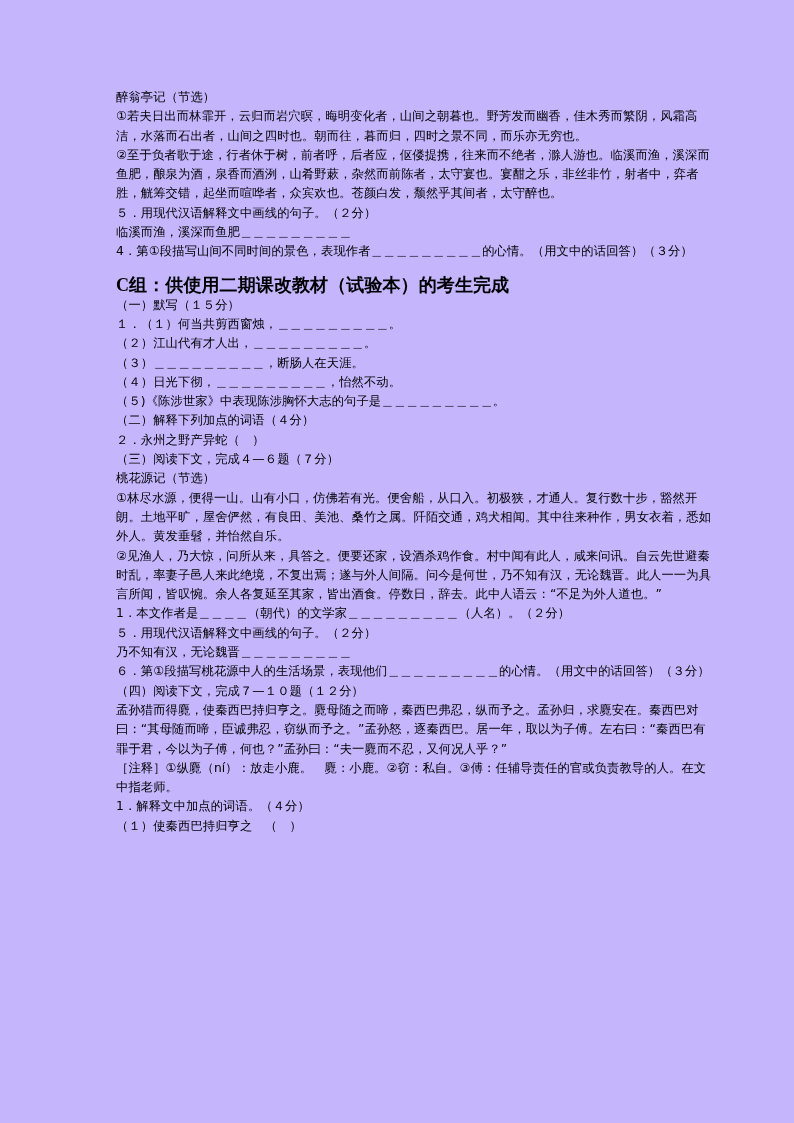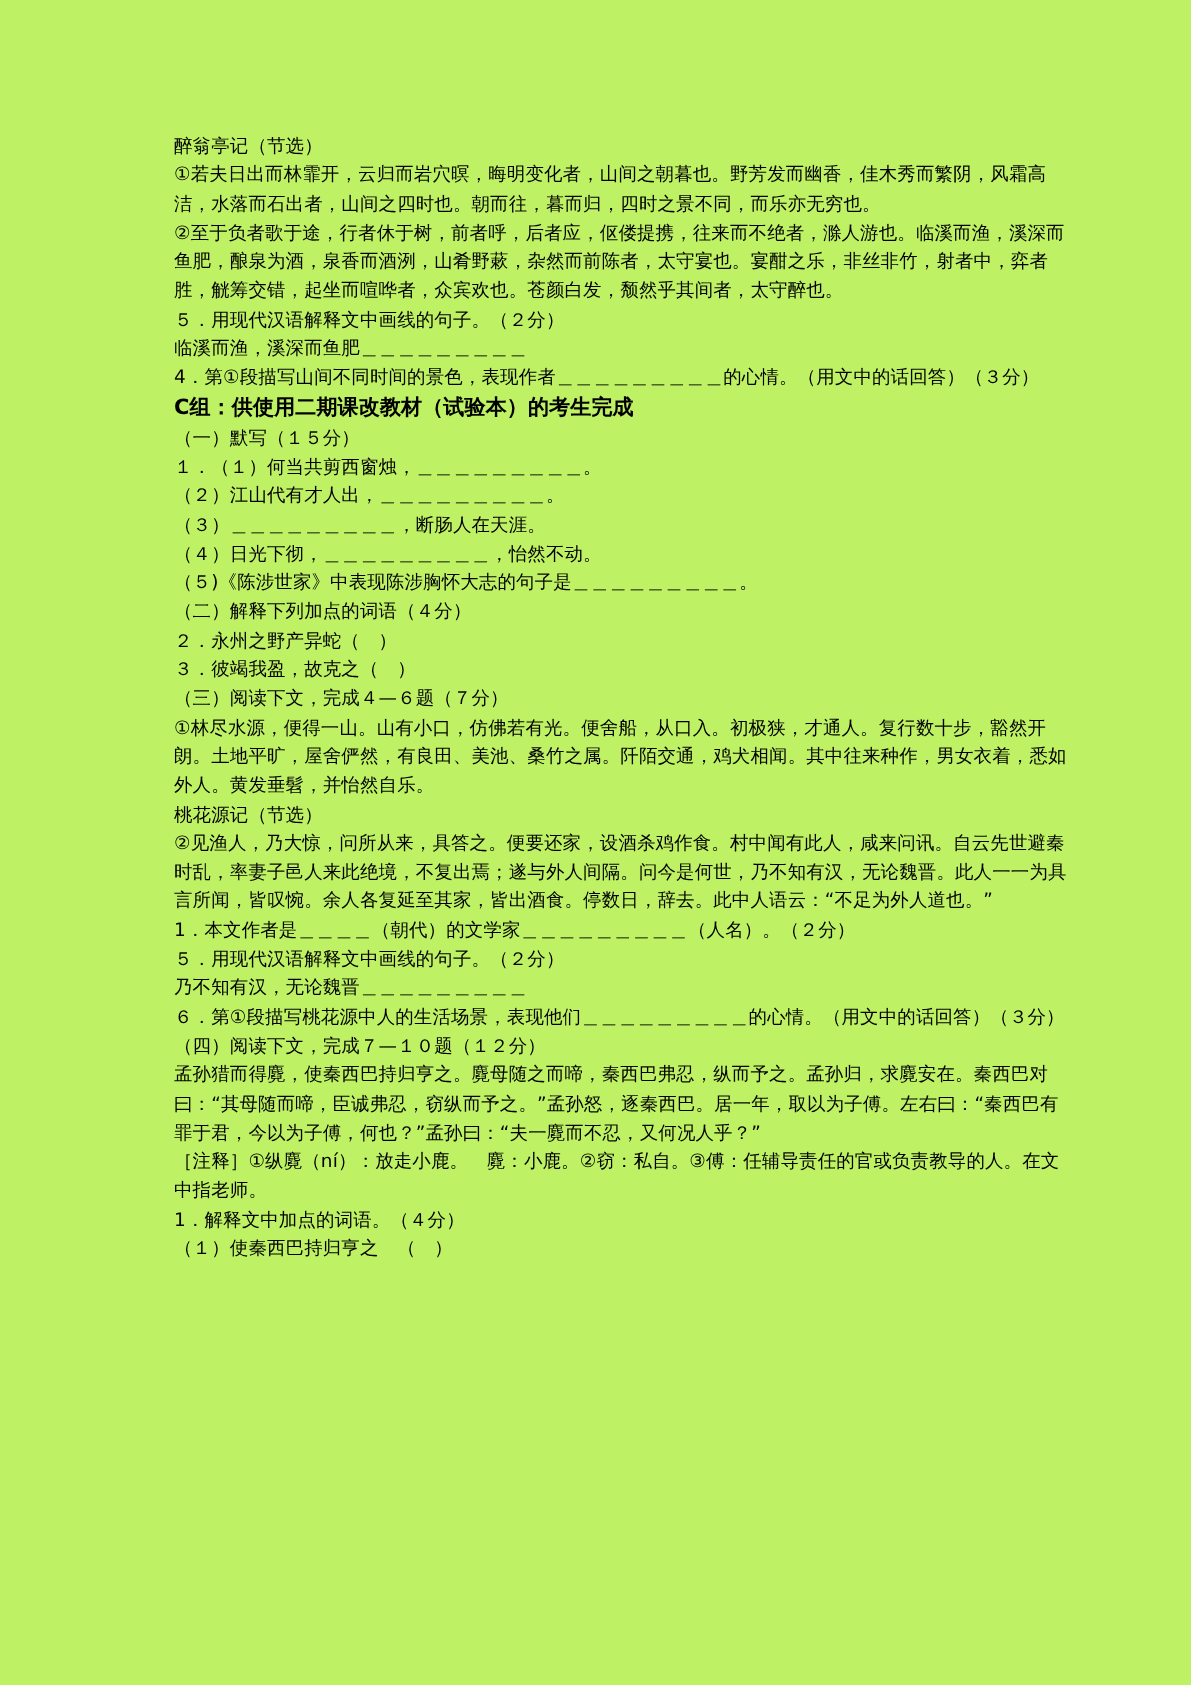--- a/index.html
+++ b/index.html
@@ -8,42 +8,43 @@
     background: #ffffff;
   }
   body {
     font-family: "DejaVu Sans", sans-serif;
     color: #000000;
   }
   .page {
     width: 794px;
     height: 1123px;
     position: relative;
-    background: #bef264;
+    background: #c4b5fd;
     box-sizing: border-box;
     overflow: hidden;
   }
   .content {
     position: absolute;
     left: 116px;
     top: 88px;
     width: 600px;
   }
   .line {
     font-size: 12.3px;
     line-height: 19.3px;
     letter-spacing: 0.1px;
     white-space: pre-wrap;
     word-break: break-all;
   }
   .sec-head {
     font-weight: bold;
-    font-size: 14px;
+    font-size: 18px;
     line-height: 21px;
-    margin-top: 0;
+    margin-top: 13px;
+    font-family: Liberation Serif, serif;
   }
 </style>
 </head>
 <body>
 
 <div class="page">
   <div class="content" id="body-container">
       <div class="line">醉翁亭记（节选）</div>
       <div class="line">①若夫日出而林霏开，云归而岩穴暝，晦明变化者，山间之朝暮也。野芳发而幽香，佳木秀而繁阴，风霜高洁，水落而石出者，山间之四时也。朝而往，暮而归，四时之景不同，而乐亦无穷也。</div>
       <div class="line">②至于负者歌于途，行者休于树，前者呼，后者应，伛偻提携，往来而不绝者，滁人游也。临溪而渔，溪深而鱼肥，酿泉为酒，泉香而酒洌，山肴野蔌，杂然而前陈者，太守宴也。宴酣之乐，非丝非竹，射者中，弈者胜，觥筹交错，起坐而喧哗者，众宾欢也。苍颜白发，颓然乎其间者，太守醉也。</div>
@@ -52,24 +53,23 @@
       <div class="line">4．第①段描写山间不同时间的景色，表现作者＿＿＿＿＿＿＿＿＿的心情。（用文中的话回答）（３分）</div>
       <div class="line sec-head">C组：供使用二期课改教材（试验本）的考生完成</div>
       <div class="line">（一）默写（１５分）</div>
       <div class="line">１．（１）何当共剪西窗烛，＿＿＿＿＿＿＿＿＿。</div>
       <div class="line">（２）江山代有才人出，＿＿＿＿＿＿＿＿＿。</div>
       <div class="line">（３）＿＿＿＿＿＿＿＿＿，断肠人在天涯。</div>
       <div class="line">（４）日光下彻，＿＿＿＿＿＿＿＿＿，怡然不动。</div>
       <div class="line">（５)《陈涉世家》中表现陈涉胸怀大志的句子是＿＿＿＿＿＿＿＿＿。</div>
       <div class="line">（二）解释下列加点的词语（４分）</div>
       <div class="line">２．永州之野产异蛇（　）</div>
-      <div class="line">３．彼竭我盈，故克之（　）</div>
       <div class="line">（三）阅读下文，完成４—６题（７分）</div>
+      <div class="line">桃花源记（节选）</div>
       <div class="line">①林尽水源，便得一山。山有小口，仿佛若有光。便舍船，从口入。初极狭，才通人。复行数十步，豁然开朗。土地平旷，屋舍俨然，有良田、美池、桑竹之属。阡陌交通，鸡犬相闻。其中往来种作，男女衣着，悉如外人。黄发垂髫，并怡然自乐。</div>
-      <div class="line">桃花源记（节选）</div>
       <div class="line">②见渔人，乃大惊，问所从来，具答之。便要还家，设酒杀鸡作食。村中闻有此人，咸来问讯。自云先世避秦时乱，率妻子邑人来此绝境，不复出焉；遂与外人间隔。问今是何世，乃不知有汉，无论魏晋。此人一一为具言所闻，皆叹惋。余人各复延至其家，皆出酒食。停数日，辞去。此中人语云：“不足为外人道也。”</div>
       <div class="line">1．本文作者是＿＿＿＿（朝代）的文学家＿＿＿＿＿＿＿＿＿（人名）。（２分）</div>
       <div class="line">５．用现代汉语解释文中画线的句子。（２分）</div>
       <div class="line">乃不知有汉，无论魏晋＿＿＿＿＿＿＿＿＿</div>
       <div class="line">６．第①段描写桃花源中人的生活场景，表现他们＿＿＿＿＿＿＿＿＿的心情。（用文中的话回答）（３分）</div>
       <div class="line">（四）阅读下文，完成７—１０题（１２分）</div>
       <div class="line">孟孙猎而得麑，使秦西巴持归亨之。麑母随之而啼，秦西巴弗忍，纵而予之。孟孙归，求麑安在。秦西巴对曰：“其母随而啼，臣诚弗忍，窃纵而予之。”孟孙怒，逐秦西巴。居一年，取以为子傅。左右曰：“秦西巴有罪于君，今以为子傅，何也？”孟孙曰：“夫一麑而不忍，又何况人乎？”</div>
       <div class="line">［注释］①纵麑（ní）：放走小鹿。　麑：小鹿。②窃：私自。③傅：任辅导责任的官或负责教导的人。在文中指老师。</div>
       <div class="line">1．解释文中加点的词语。（４分）</div>
       <div class="line">（１）使秦西巴持归亨之　（　）</div>

